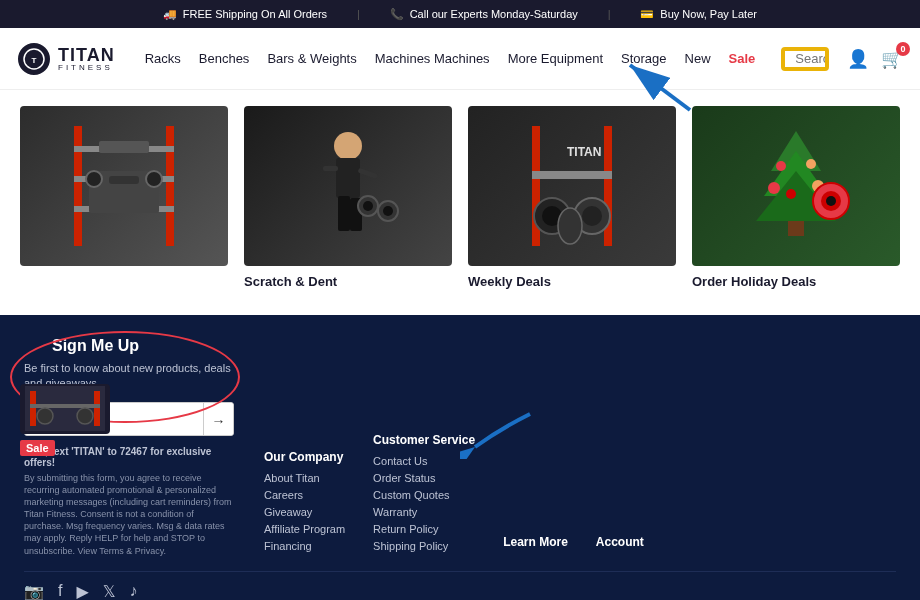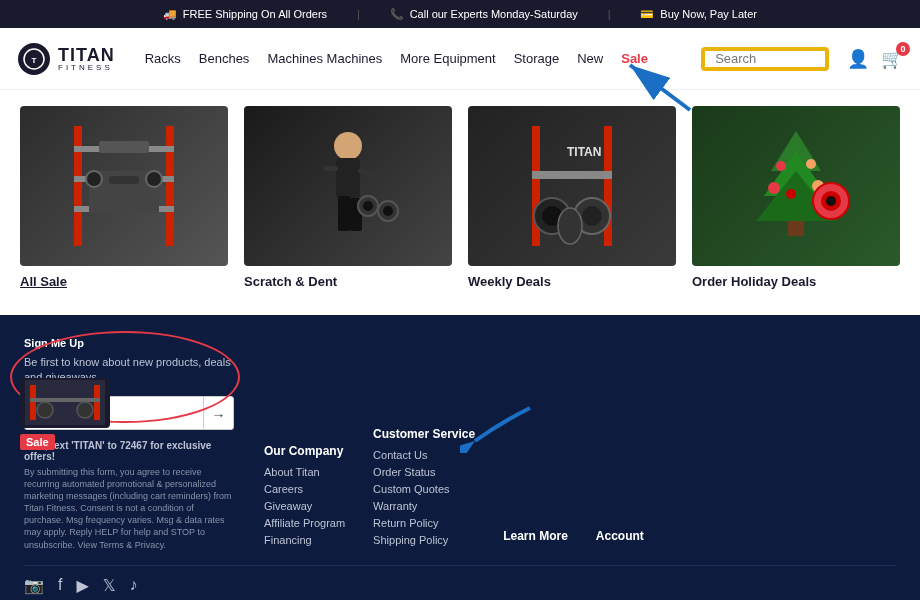--- a/index.html
+++ b/index.html
@@ -188,23 +188,24 @@
     .footer-top {
       display: flex;
       gap: 30px;
     }
     .footer-signup {
       width: 210px;
       flex-shrink: 0;
       position: relative;
     }
     .footer-signup-title {
-      font-size: 11px;
+      font-size: 16px;
       font-weight: 700;
       margin-bottom: 6px;
+      margin-left: 28px;
     }
     .footer-signup-desc {
       font-size: 11px;
       color: #bdc3d4;
       margin-bottom: 10px;
       line-height: 1.4;
     }
     .email-form {
       display: flex;
       align-items: center;
@@ -370,20 +371,21 @@
       </div>
       <div class="logo-text">
         <span class="logo-name">TITAN</span>
         <span class="logo-sub">FITNESS</span>
       </div>
     </div>
 
     <nav class="nav">
       <span class="nav-item">Racks</span>
       <span class="nav-item">Benches</span>
+      <span class="nav-item">Bars &amp; Weights</span>
       <span class="nav-item">Machines Machines</span>
       <span class="nav-item">More Equipment</span>
       <span class="nav-item">Storage</span>
       <span class="nav-item">New</span>
       <span class="nav-item sale">Sale</span>
     </nav>
 
     <div class="search-bar">
       <input type="text" class="search-input" placeholder="Search" style="">
 
@@ -422,21 +424,20 @@
               <rect x="10" y="60" width="100" height="6" fill="#888"></rect>
               <rect x="10" y="90" width="100" height="6" fill="#888"></rect>
               <rect x="25" y="55" width="70" height="42" fill="#444" rx="2"></rect>
               <rect x="35" y="25" width="50" height="12" fill="#555" rx="2"></rect>
               <circle cx="30" cy="63" r="8" fill="#222" stroke="#666" stroke-width="2"></circle>
               <circle cx="90" cy="63" r="8" fill="#222" stroke="#666" stroke-width="2"></circle>
               <rect x="45" y="60" width="30" height="8" fill="#333" rx="3"></rect>
             </svg>
           </div>
         </div>
-        <span class="product-label underline">All Sale</span>
       </div>
 
       <div class="product-card">
         <div class="product-img">
           <div class="product-img-placeholder img-woman">
             <svg width="120" height="140" viewBox="0 0 120 140">
               <ellipse cx="60" cy="30" rx="14" ry="14" fill="#d4a574"></ellipse>
               <rect x="48" y="42" width="24" height="40" fill="#222" rx="3"></rect>
               <rect x="35" y="50" width="15" height="5" fill="#333" rx="2"></rect>
               <rect x="70" y="55" width="20" height="5" fill="#333" rx="2" transform="rotate(20,80,57)"></rect>

